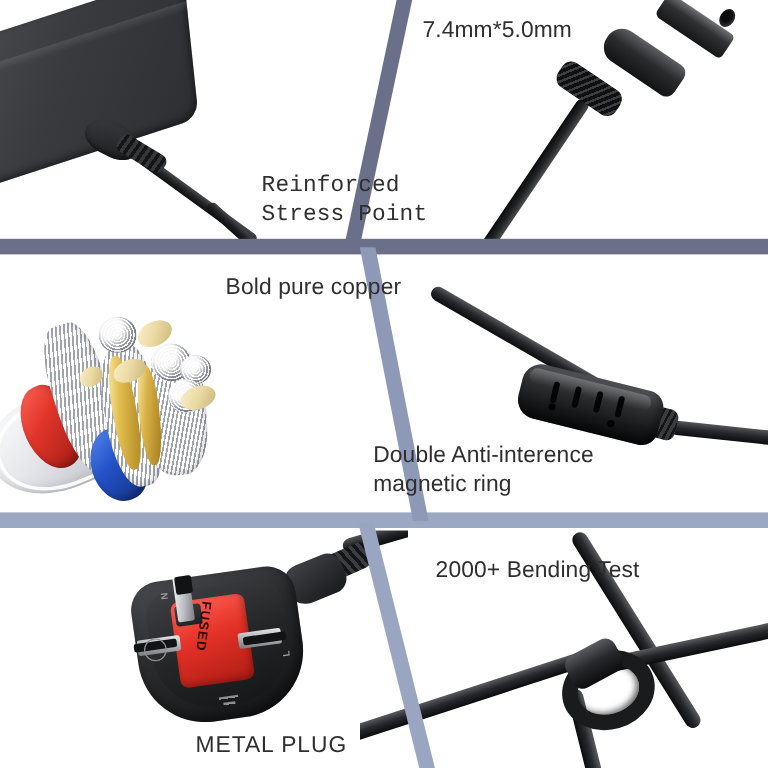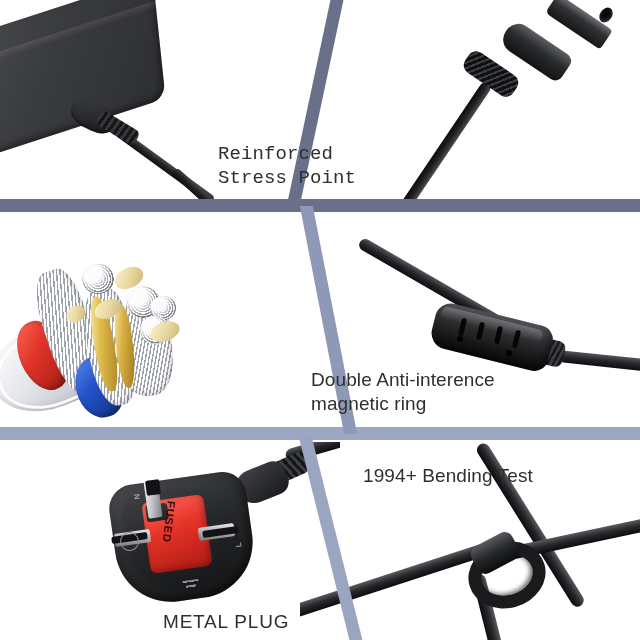--- a/index.html
+++ b/index.html
@@ -561,18 +561,20 @@
   </div>
 
   <div class="hdiv hdiv-1"></div>
   <div class="hdiv hdiv-2"></div>
   <div class="slant slant-1"></div>
   <div class="slant slant-2"></div>
   <div class="slant slant-3"></div>
 
   <div class="caption cap-tl">Reinforced
 Stress Point</div>
+  <div class="caption cap-tr">7.4mm*5.0mm</div>
+  <div class="caption cap-ml">Bold pure copper</div>
   <div class="caption cap-bl">METAL PLUG</div>
   <div class="caption cap-mr">Double Anti-interence
 magnetic ring</div>
-  <div class="caption cap-br">1994+ Bending Test</div>
+  <div class="caption cap-br">2000+ Bending Test</div>
 
 </div>
 
 </body></html>

